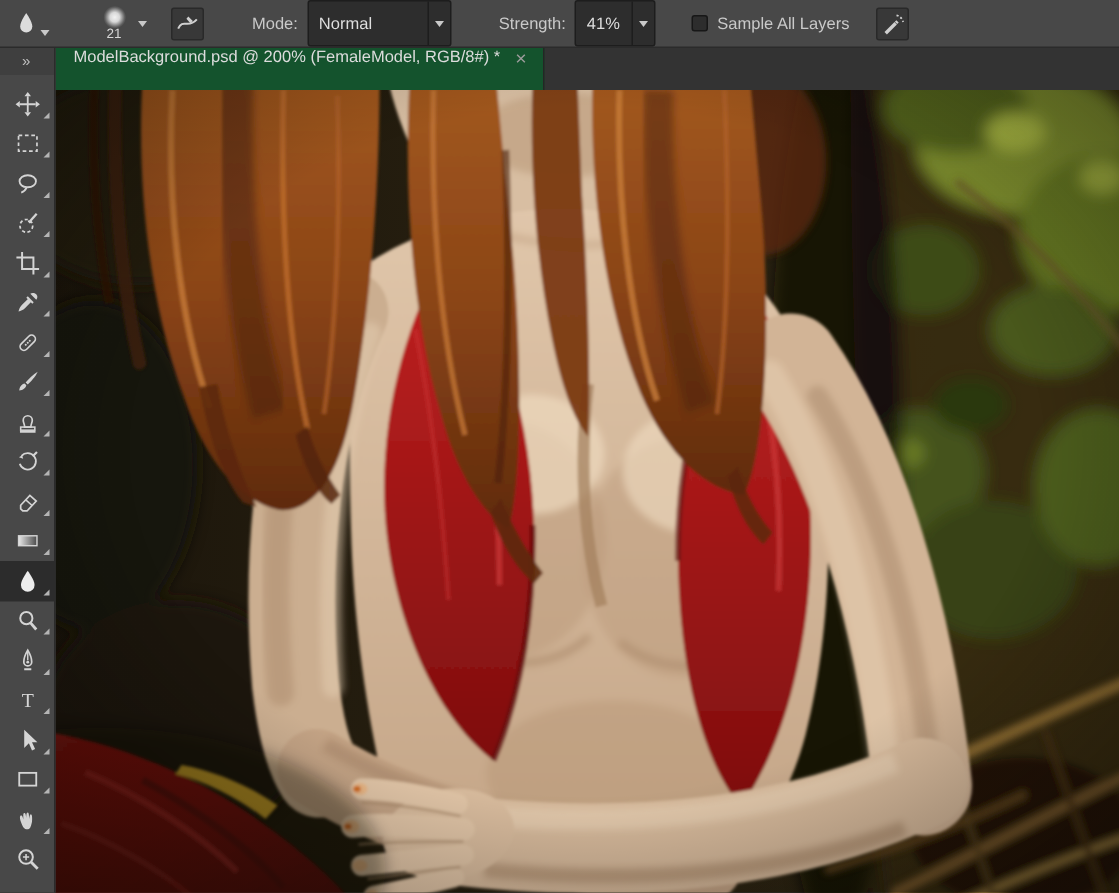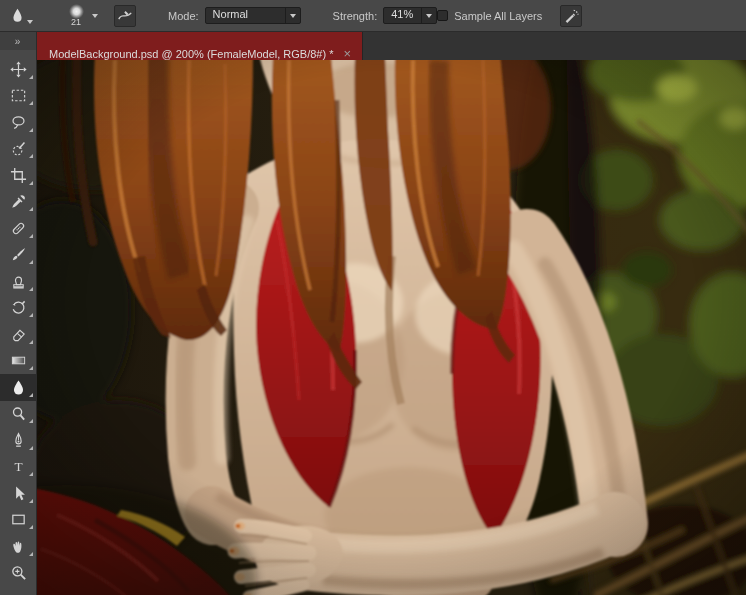--- a/index.html
+++ b/index.html
@@ -13,43 +13,43 @@
   .chev{width:0;height:0;border-left:3.5px solid transparent;border-right:3.5px solid transparent;
     border-top:4px solid #c9c9c9}
   .brush-picker{display:flex;align-items:center;margin-left:28px;gap:4px}
   .brush-preview{display:flex;flex-direction:column;align-items:center;width:24px}
   .brush-dot{width:15px;height:15px;border-radius:50%;
     background:radial-gradient(circle,#f2f2f2 0%,#d8d8d8 30%,rgba(150,150,150,.3) 62%,rgba(150,150,150,0) 72%)}
   .brush-size{font-size:9px;color:#d6d6d6;line-height:1;margin-top:-1px}
   .icon-btn{width:22px;height:22px;background:#383838;border:1px solid #292929;border-radius:2px;
     display:flex;align-items:center;justify-content:center;margin-left:16px}
   .label{margin-left:32px;margin-right:6px;white-space:nowrap}
-  .dropdown{height:17px;background:#2d2d2d;border:1px solid #1d1d1d;border-radius:2px;
-    display:flex;align-items:flex-start;color:#dedede}
+  .dropdown{height:31px;background:#2d2d2d;border:1px solid #1d1d1d;border-radius:2px;
+    display:flex;align-items:center;color:#dedede}
   .dropdown .val{padding:0 7px;flex:1;white-space:nowrap}
   .dd-chev-box{width:15px;align-self:stretch;display:flex;align-items:center;justify-content:center;
     border-left:1px solid #1d1d1d}
   .dd-mode{width:96px}.dd-strength{width:54px}
-  .checkbox-wrap{display:flex;align-items:center;gap:6px;cursor:default}
+  .checkbox-wrap{display:flex;align-items:center;gap:6px;margin-left:24px;cursor:default}
   .checkbox{width:11px;height:11px;background:#2d2d2d;border:1px solid #171717;border-radius:2px}
   .airbrush-btn{margin-left:18px}
   
   .toolbar{position:absolute;top:32px;left:0;width:37px;bottom:0;background:#484848;
     border-right:1px solid #2b2b2b;display:flex;flex-direction:column;z-index:4}
   .collapse{height:18px;background:#3f3f3f;display:flex;align-items:center;justify-content:center;
     color:#bdbdbd;font-size:10px;letter-spacing:1px}
   .tools{display:flex;flex-direction:column;padding-top:6px}
   .tool-btn{position:relative;width:37px;height:26.5px;display:flex;align-items:center;
     justify-content:center;background:transparent;border:0}
   .tool-btn.active{background:#2c2c2c}
   .flyout{position:absolute;right:4px;bottom:4px;width:0;height:0;border-style:solid;
     border-width:0 0 4px 4px;border-color:transparent transparent #b5b5b5 transparent}
   
   .tabbar{position:absolute;top:32px;left:37px;right:0;height:28px;background:#333;display:flex}
-  .tab{display:flex;align-items:flex-end;gap:10px;padding:0 11px 0 12px;background:#7f1d1d;
+  .tab{display:flex;align-items:flex-start;gap:10px;padding:0 11px 0 12px;background:#14532d;
     border-right:1px solid #252525;font-size:11px;color:#dcdcdc;white-space:nowrap}
   .tab-close{color:#9c9c9c;font-size:13px;line-height:1}
   
   .canvas{position:absolute;top:60px;left:37px;width:709px;height:535px;background:#1e180d}
   .canvas svg{display:block;width:100%;height:100%}
 </style>
 </head>
 <body>
 
 <div class="options-bar">

